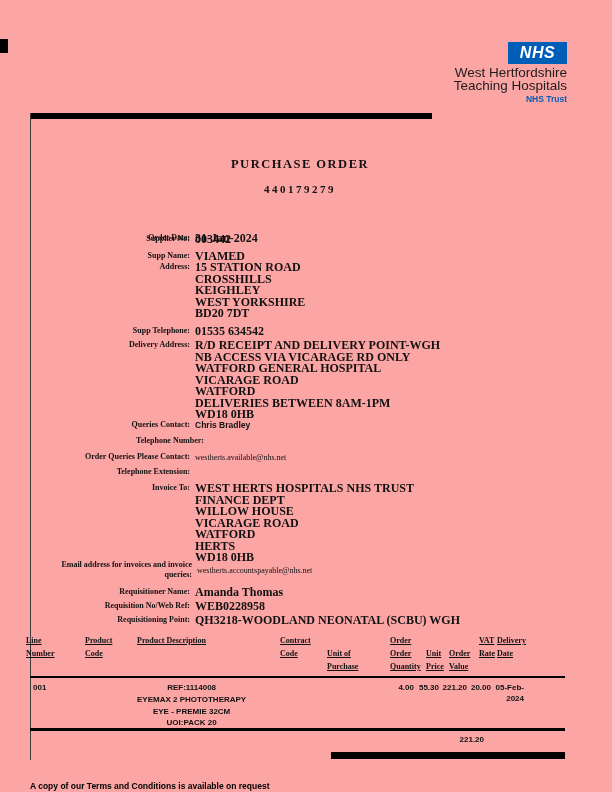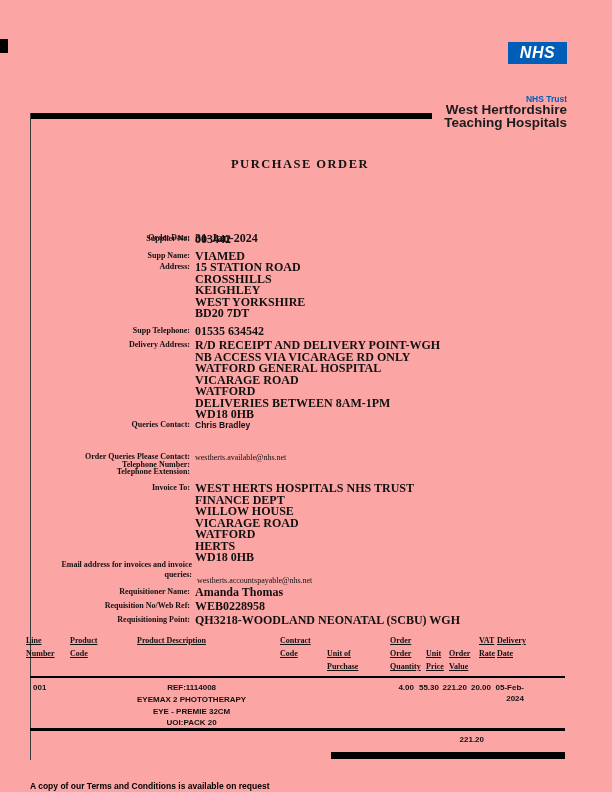--- a/index.html
+++ b/index.html
@@ -6,21 +6,21 @@
   .page{position:relative;width:612px;height:792px;background:#fca5a5;overflow:hidden;
         font-family:"Liberation Serif", serif;color:#111;}
 
   
   .corner-tab{position:absolute;left:0;top:39px;width:8px;height:14px;background:#000;}
   .nhs-box{position:absolute;left:508px;top:42px;width:59px;height:22px;background:#005EB8;
            display:flex;align-items:center;justify-content:center;}
   .nhs-box span{color:#fff;font-family:"Liberation Sans",sans-serif;font-weight:900;
                 font-style:italic;font-size:16px;letter-spacing:.5px;}
   .org-line{position:absolute;right:45px;text-align:right;font-family:"Liberation Sans",sans-serif;
-            font-weight:700;font-size:13.5px;color:#1c1c1c;line-height:13px;margin-top:37px;}
+            font-weight:400;font-size:13.5px;color:#1c1c1c;line-height:13px;}
   .trust-line{position:absolute;right:45px;text-align:right;font-family:"Liberation Sans",sans-serif;
               font-weight:700;font-size:8.5px;color:#005EB8;}
 
   .top-bar{position:absolute;left:30px;top:113px;width:402px;height:6px;background:#000;}
   .left-rule{position:absolute;left:30px;top:113px;width:1px;height:647px;background:#3c3c3c;}
 
   .doc-title{position:absolute;left:30px;top:157px;width:540px;text-align:center;
              font-weight:700;font-size:12.5px;letter-spacing:1.5px;}
   .doc-number{position:absolute;left:30px;top:183px;width:540px;text-align:center;
               font-weight:700;font-size:11px;letter-spacing:2.5px;}
@@ -56,20 +56,21 @@
     </div>
     <div class="org-line" style="top:66px;">West Hertfordshire</div>
     <div class="org-line" style="top:79px;">Teaching Hospitals</div>
     <div class="trust-line" style="top:94px;">NHS Trust</div>
   </div>
 
   <div class="top-bar"></div>
   <div class="left-rule"></div>
 
   <div class="doc-title">PURCHASE ORDER</div>
+  <div class="doc-number">440179279</div>
 
   <div class="row" style="top:216px;margin-top:17px;">
     <div class="lbl">Order Date:</div>
     <div class="val">31-Jan-2024</div>
   </div>
 
   <div class="row" style="top:234px;">
     <div class="lbl">Supplier No:</div>
     <div class="val">003442</div>
   </div>
@@ -106,21 +107,21 @@
       <div>DELIVERIES BETWEEN 8AM-1PM</div>
       <div>WD18 0HB</div>
     </div>
   </div>
 
   <div class="row" style="top:420px;">
     <div class="lbl">Queries Contact:</div>
     <div class="val sans">Chris Bradley</div>
   </div>
 
-  <div class="row" style="top:460px;">
+  <div class="row" style="top:436px;padding-left:14px;">
     <div class="lbl">Telephone Number:</div>
     <div class="val"></div>
   </div>
 
   <div class="row" style="top:452px;">
     <div class="lbl">Order Queries Please Contact:</div>
     <div class="val plain">westherts.available@nhs.net</div>
   </div>
 
   <div class="row" style="top:467px;">
@@ -136,41 +137,41 @@
       <div>WILLOW HOUSE</div>
       <div>VICARAGE ROAD</div>
       <div>WATFORD</div>
       <div>HERTS</div>
       <div>WD18 0HB</div>
     </div>
   </div>
 
   <div class="row" style="top:560px;left:42px;">
     <div class="lbl" style="width:150px;">Email address for invoices and invoice queries:</div>
-    <div class="val plain" style="margin-top:15px;">westherts.accountspayable@nhs.net</div>
+    <div class="val plain" style="margin-top:5px;">westherts.accountspayable@nhs.net</div>
   </div>
 
   <div class="row" style="top:587px;">
     <div class="lbl">Requisitioner Name:</div>
     <div class="val">Amanda Thomas</div>
   </div>
 
   <div class="row" style="top:601px;">
     <div class="lbl">Requisition No/Web Ref:</div>
     <div class="val">WEB0228958</div>
   </div>
 
   <div class="row" style="top:615px;">
     <div class="lbl">Requisitioning Point:</div>
     <div class="val">QH3218-WOODLAND NEONATAL (SCBU) WGH</div>
   </div>
 
   <div>
     <div class="th" style="left:26px;top:634px;width:36px;">Line Number</div>
-    <div class="th" style="left:70px;top:634px;width:36px;">Product Code</div>
+    <div class="th" style="left:85px;top:634px;width:36px;">Product Code</div>
     <div class="th" style="left:137px;top:634px;width:130px;white-space:nowrap;">Product Description</div>
     <div class="th" style="left:280px;top:634px;width:38px;">Contract Code</div>
     <div class="th" style="left:390px;top:634px;width:40px;">Order</div>
     <div class="th" style="left:479px;top:634px;width:24px;">VAT Rate</div>
     <div class="th" style="left:497px;top:634px;width:36px;text-decoration:underline;">Delivery Date</div>
     <div class="th" style="left:327px;top:647px;width:40px;">Unit of Purchase</div>
     <div class="th" style="left:390px;top:647px;width:38px;">Order Quantity</div>
     <div class="th" style="left:426px;top:647px;width:24px;">Unit Price</div>
     <div class="th" style="left:449px;top:647px;width:28px;">Order Value</div>
   </div>

